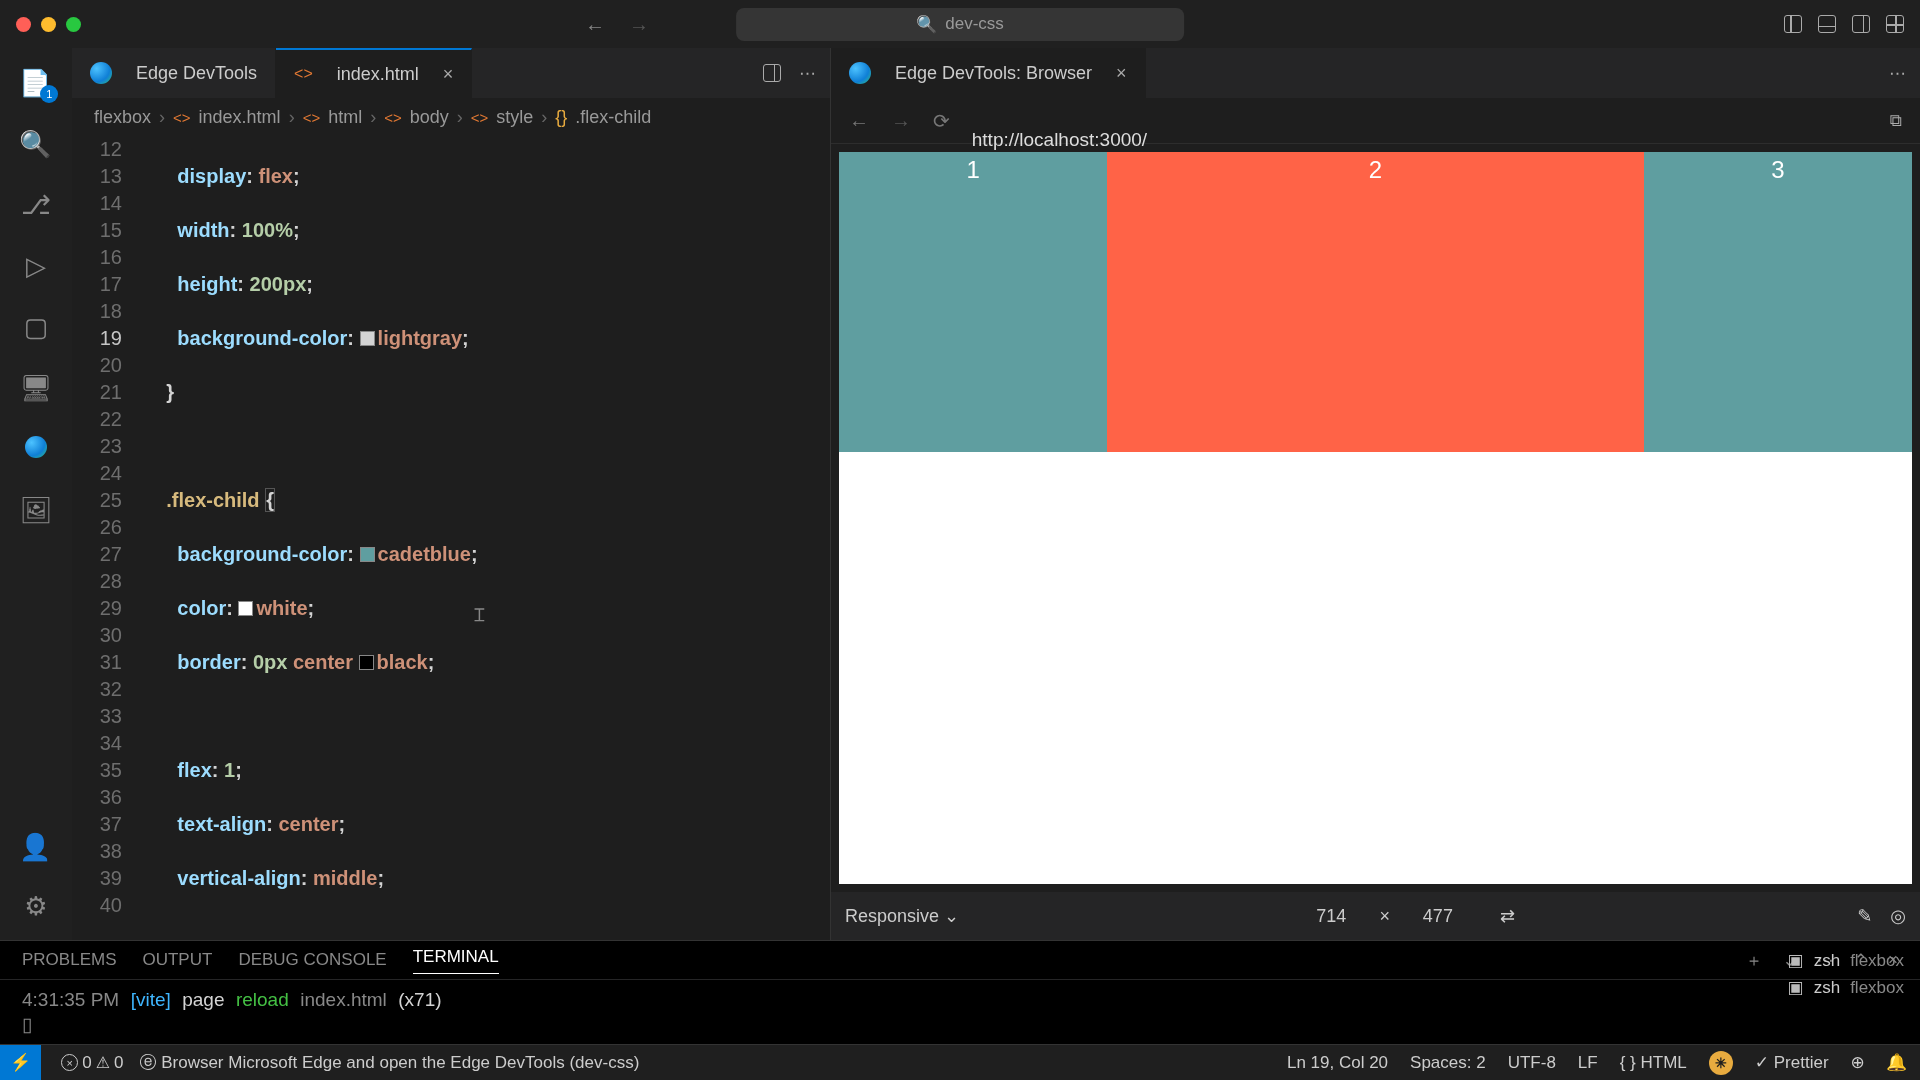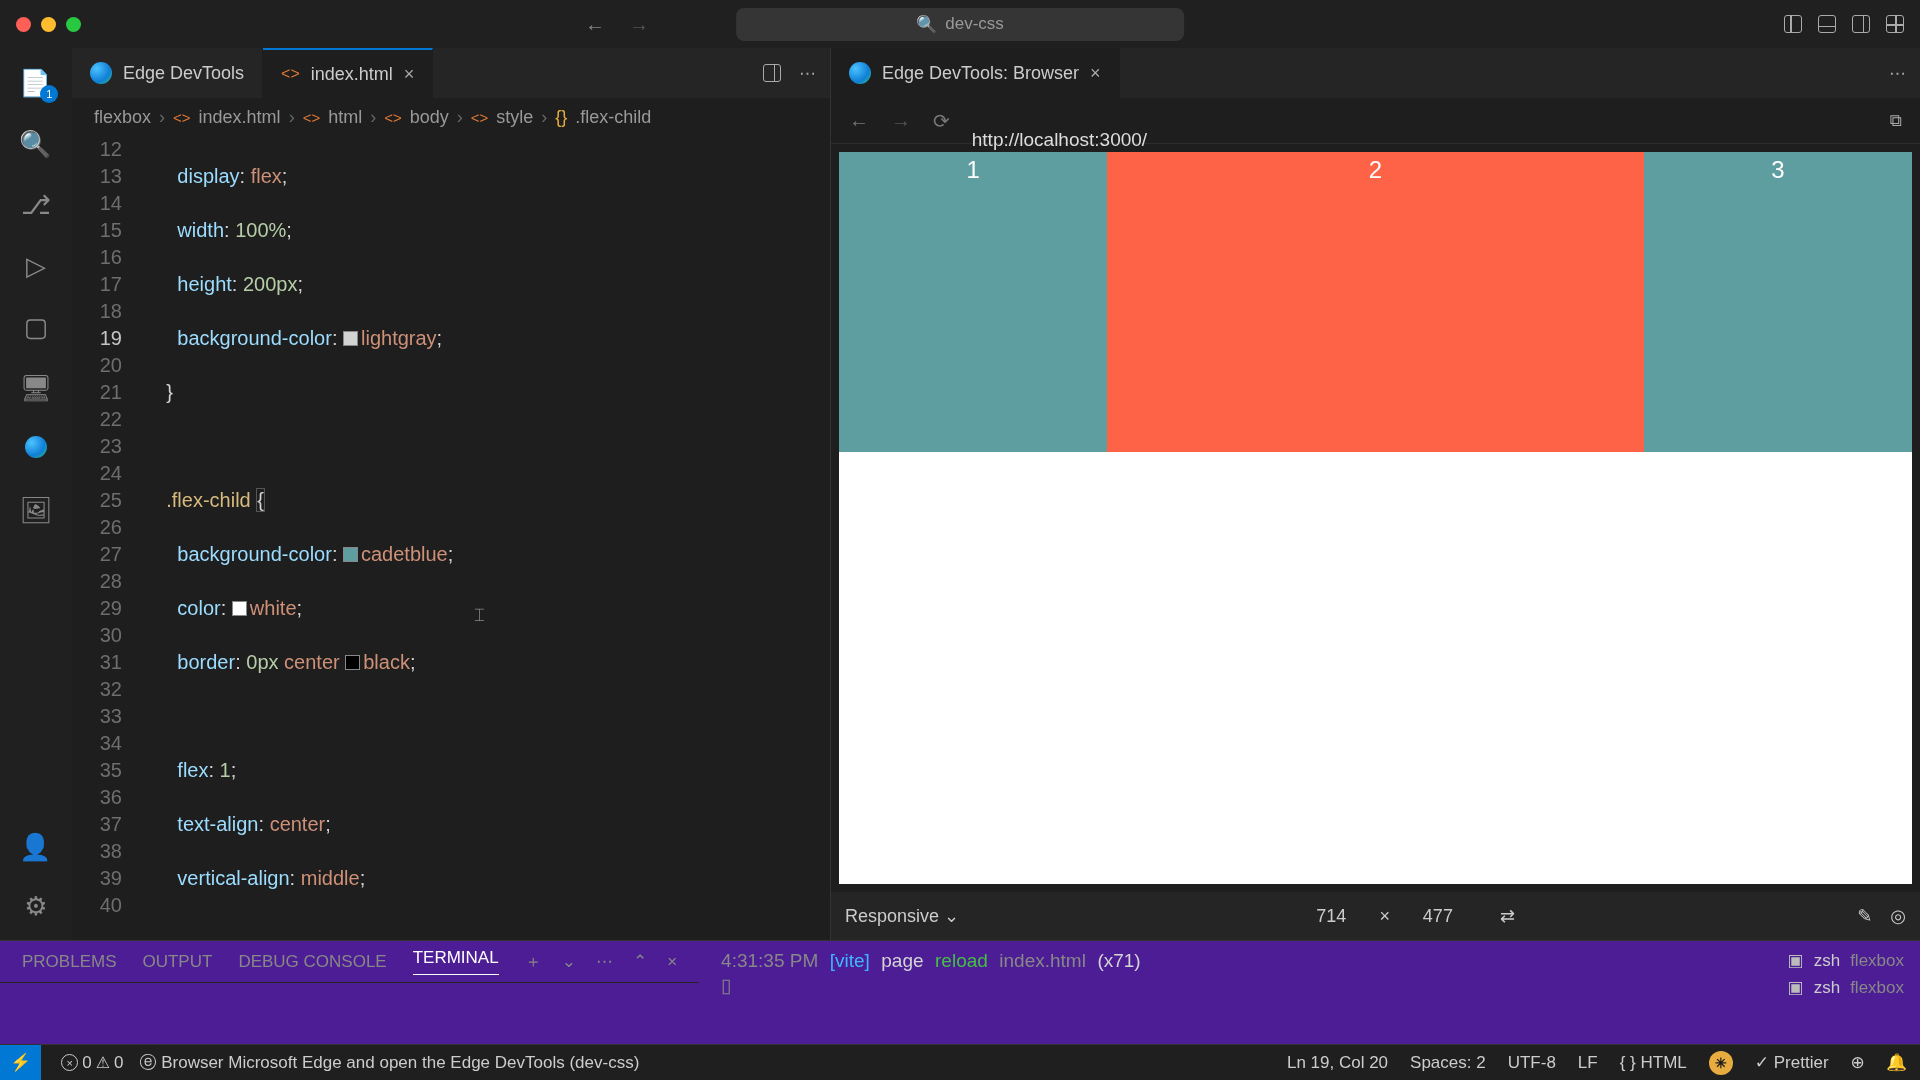--- a/index.html
+++ b/index.html
@@ -21,56 +21,56 @@
 .main { display: flex; height: 892px; }
 
 .activity-bar { width: 72px; background: #202020; display: flex; flex-direction: column; align-items: center; padding-top: 20px; gap: 30px; color: #888; font-size: 26px; }
 .activity-bar .active { color: #fff; position: relative; }
 .activity-bar .active::before { content:''; position:absolute; left:-23px; top:-8px; bottom:-8px; width:3px; background:#fff; }
 .badge-num { position:absolute; bottom:-4px; right:-6px; background:#0078d4; color:#fff; border-radius:50%; width:18px; height:18px; font-size:11px; display:flex; align-items:center; justify-content:center; }
 .activity-bottom { margin-top: auto; margin-bottom: 18px; display: flex; flex-direction: column; gap: 28px; align-items: center; }
 
 .editor-area { flex: 1; display: flex; flex-direction: column; background: #1e1e1e; min-width: 0; }
 .tabs-row { height: 50px; background: #252526; display: flex; align-items: stretch; }
-.tab { display: flex; align-items: center; gap: 11px; padding: 0 18px; color: #ccc; font-size: 18px; border-right: 1px solid #1e1e1e; }
+.tab { display: flex; align-items: center; gap: 24px; padding: 0 18px; color: #ccc; font-size: 18px; border-right: 1px solid #1e1e1e; }
 .tab.active { background: #1e1e1e; border-top: 2px solid #0078d4; }
 .tab-actions { margin-left: auto; display: flex; align-items: center; gap: 18px; padding-right: 14px; color: #aaa; }
 .edge-icon { width: 22px; height: 22px; border-radius: 50%; background: radial-gradient(circle at 30% 30%, #4cc2ff, #0f7fd6 60%, #33c481); display:inline-block; }
 .orange-icon { color: #e37933; font-size: 16px; }
 
 .breadcrumb { height: 38px; display: flex; align-items: center; padding-left: 22px; gap: 8px; color: #999; font-size: 18px; background:#1e1e1e; }
 .breadcrumb .sep { color: #666; }
 .breadcrumb .tag-ic { color:#e37933; font-size:15px; }
 .breadcrumb .curly-ic { color:#e8ab3f; }
 
 .code-area { flex: 1; display: flex; font-family: "SF Mono", Menlo, Consolas, monospace; font-size: 20px; line-height: 27px; overflow: hidden; }
 .gutter { width: 72px; text-align: right; color: #6e6e6e; padding-right: 22px; user-select: none; }
 .gutter .current { color: #c6c6c6; }
-.code-lines { flex: 1; position: relative; white-space: pre; color: #d4d4d4; }
+.code-lines { flex: 1; position: relative; white-space: pre; color: #d4d4d4; font-weight: bold; }
 .tok-prop { color: #9cdcfe; }
 .tok-val { color: #ce9178; }
 .tok-punct { color: #d4d4d4; }
 .tok-sel { color: #d7ba7d; }
 .tok-num { color: #b5cea8; }
 .color-swatch { display:inline-block; width:15px; height:15px; border:1px solid #888; vertical-align:middle; margin-right:3px; position:relative; top:-1px; }
 .text-cursor { position:absolute; color:#888; font-size:18px; }
 
 .devtools-pane { width: 1090px; background: #1e1e1e; border-left: 1px solid #333; display:flex; flex-direction:column; }
 .devtools-tabs { height: 50px; background:#252526; display:flex; align-items:stretch; }
 .dev-urlbar { height: 46px; display:flex; align-items:center; gap:22px; padding: 0 18px; border-bottom: 1px solid #2d2d2d; }
 .dev-urlbar .navbtn { color:#777; font-size:20px; }
 .dev-urlbar .url-text { color:#ddd; font-size:19px; flex:1;margin-top:39px; }
 .browser-view { flex:1; background:#fff; margin: 8px; display:flex; flex-direction:column; }
 .flexdemo { height: 300px; display:flex; font-size:24px; color:#fff; font-family: serif; }
 .flexdemo div { text-align:center; padding-top: 4px; }
 .dev-footer { height: 48px; background:#252526; display:flex; align-items:center; padding: 0 14px; gap: 18px; color:#ccc; font-size:18px; }
 .dev-footer .sep { flex:1; }
 .dev-footer input { width:60px; background:transparent; border:none; color:#ccc; font-size:18px; text-align:center; }
 
-.panel { height: 104px; background: #4c1d95; border-top: 1px solid #333; display:flex; flex-direction:row; }
+.panel { height: 104px; background: #000000; border-top: 1px solid #333; display:flex; flex-direction:column; }
 .panel-tabs { height: 42px; display:flex; align-items:center; gap: 26px; padding: 0 22px; color:#888; font-size:17px; border-bottom:1px solid #252526; }
 .panel-tabs .ptab.active { color:#fff; border-bottom:1.5px solid #fff; padding-bottom:6px; }
 .panel-actions { margin-left:auto; display:flex; align-items:center; gap:20px; }
 .term-line { font-family: "SF Mono", Menlo, Consolas, monospace; font-size: 19px; padding: 8px 22px; color:#d4d4d4; }
 .term-time { color:#888; }
 .term-vite { color:#3fb6ff; }
 .term-reload { color:#44c044; }
 .term-file { color:#888; }
 .term-list { position:absolute; right: 16px; bottom: 46px; display:flex; flex-direction:column; gap:6px; font-size:17px; color:#bbb; }
 .term-list div { display:flex; gap:10px; align-items:center; }

